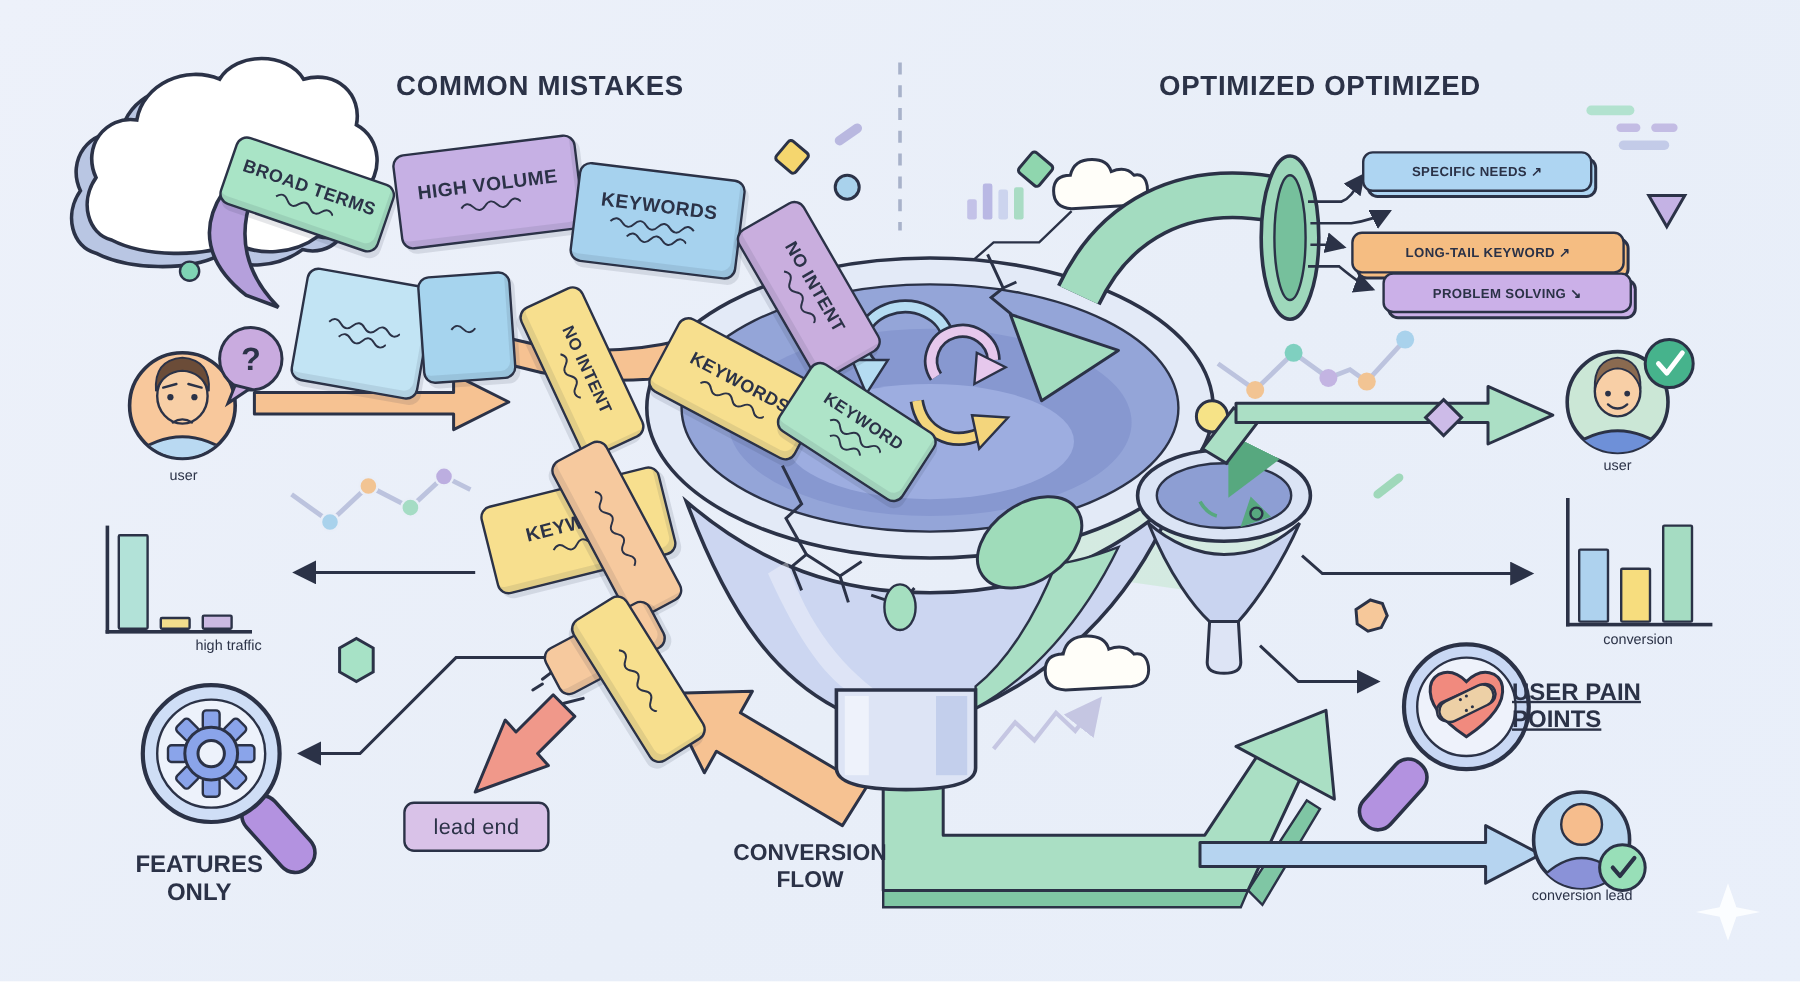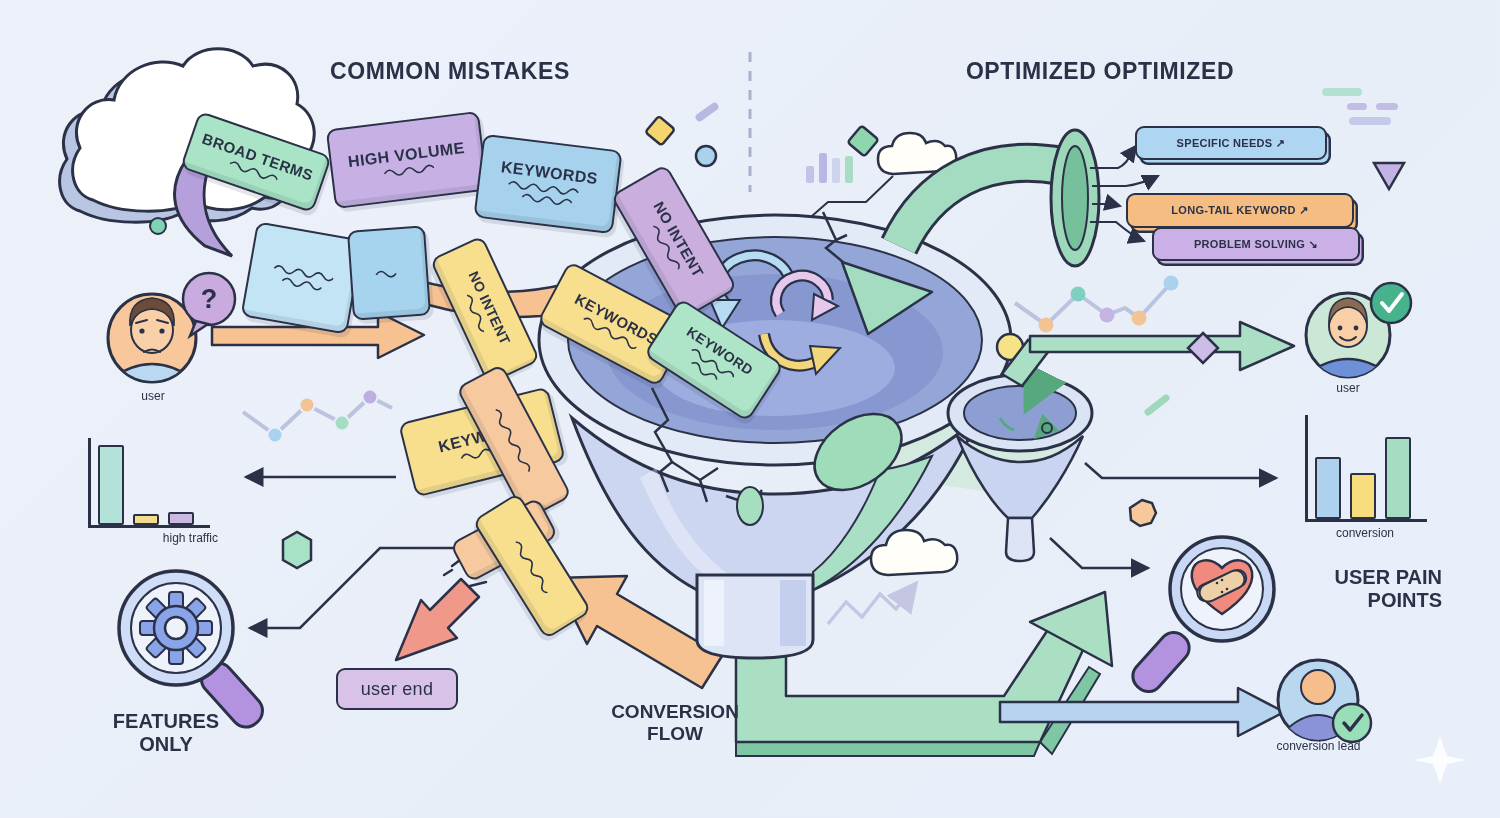--- a/index.html
+++ b/index.html
@@ -382,26 +382,26 @@
 
 <div class="pill" style="left:1135px; top:126px; width:188px; height:30px; background:#aed5f2; box-shadow:4px 5px 0 -2.5px #aed5f2, 4px 5px 0 0 #2b3247;">SPECIFIC NEEDS ↗</div>
 <div class="pill" style="left:1126px; top:193px; width:224px; height:31px; background:#f5bd82; box-shadow:4px 5px 0 -2.5px #f5bd82, 4px 5px 0 0 #2b3247;">LONG-TAIL KEYWORD ↗</div>
 <div class="pill" style="left:1152px; top:227px; width:204px; height:30px; background:#cbb0e8; box-shadow:4px 5px 0 -2.5px #cbb0e8, 4px 5px 0 0 #2b3247;">PROBLEM SOLVING ↘</div>
 
 <div class="qmark" style="left:196px; top:284px; width:26px;">?</div>
 <div class="lbl cap" style="left:98px; top:390px; width:110px;">user</div>
 <div class="lbl cap" style="left:78px; top:532px; width:140px;text-align:right;">high traffic</div>
 <div class="lbl capb" style="left:96px; top:690px; width:140px;margin-top:20px;">FEATURES
 ONLY</div>
-<div class="pill" style="left:336px; top:668px; width:118px; height:38px; background:#d9c2e8; font-weight:400; font-size:18px;">user end</div>
+<div class="pill" style="left:336px; top:668px; width:118px; height:38px; background:#d9c2e8; font-weight:400; font-size:18px;">lead end</div>
 <div class="lbl capb" style="left:595px; top:701px; width:160px; font-size:19px;">CONVERSION
 FLOW</div>
 <div class="lbl cap" style="left:1296px; top:382px; width:104px;">user</div>
 <div class="lbl cap" style="left:1295px; top:527px; width:140px;">conversion</div>
-<div class="lbl capb" style="left:1292px; top:566px; width:150px; text-align:right;">USER PAIN
+<div class="lbl capb" style="left:1260px; top:566px; width:150px; text-align:left;text-decoration:underline;">USER PAIN
 POINTS</div>
 <div class="lbl cap" style="left:1246px; top:740px; width:145px;">conversion lead</div>
 
 <div class="chart" style="left:88px; top:438px; width:122px; height:90px;">
   <div class="bar" style="height: 80px; background: rgb(178, 226, 216);"></div>
   <div class="bar" style="height: 11px; background: rgb(242, 221, 140);"></div>
   <div class="bar" style="height: 13px; background: rgb(203, 185, 226);"></div>
 </div>
 <div class="chart" style="left:1305px; top:415px; width:122px; height:107px;">
   <div class="bar" style="height: 62px; background: rgb(174, 210, 238);"></div>

